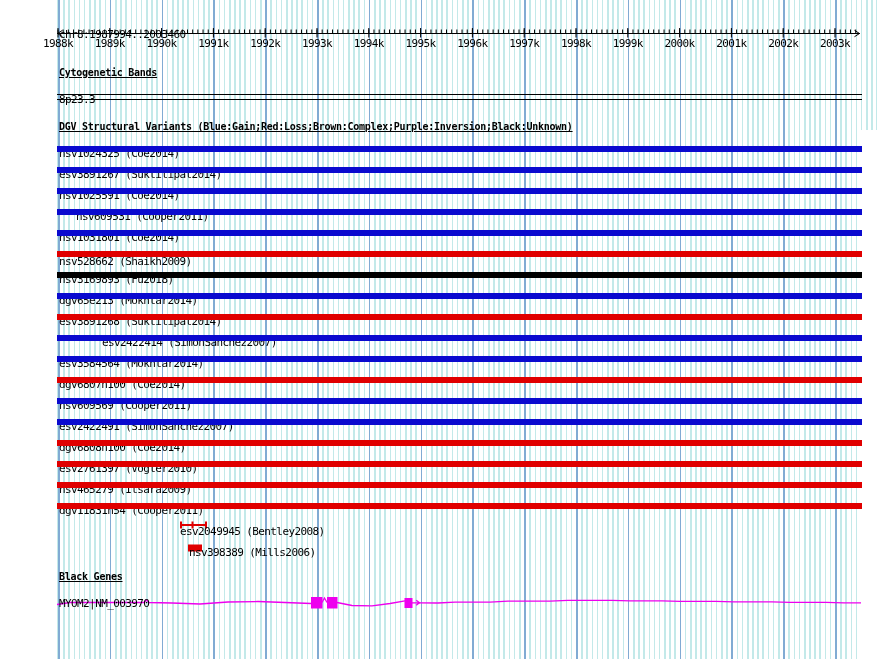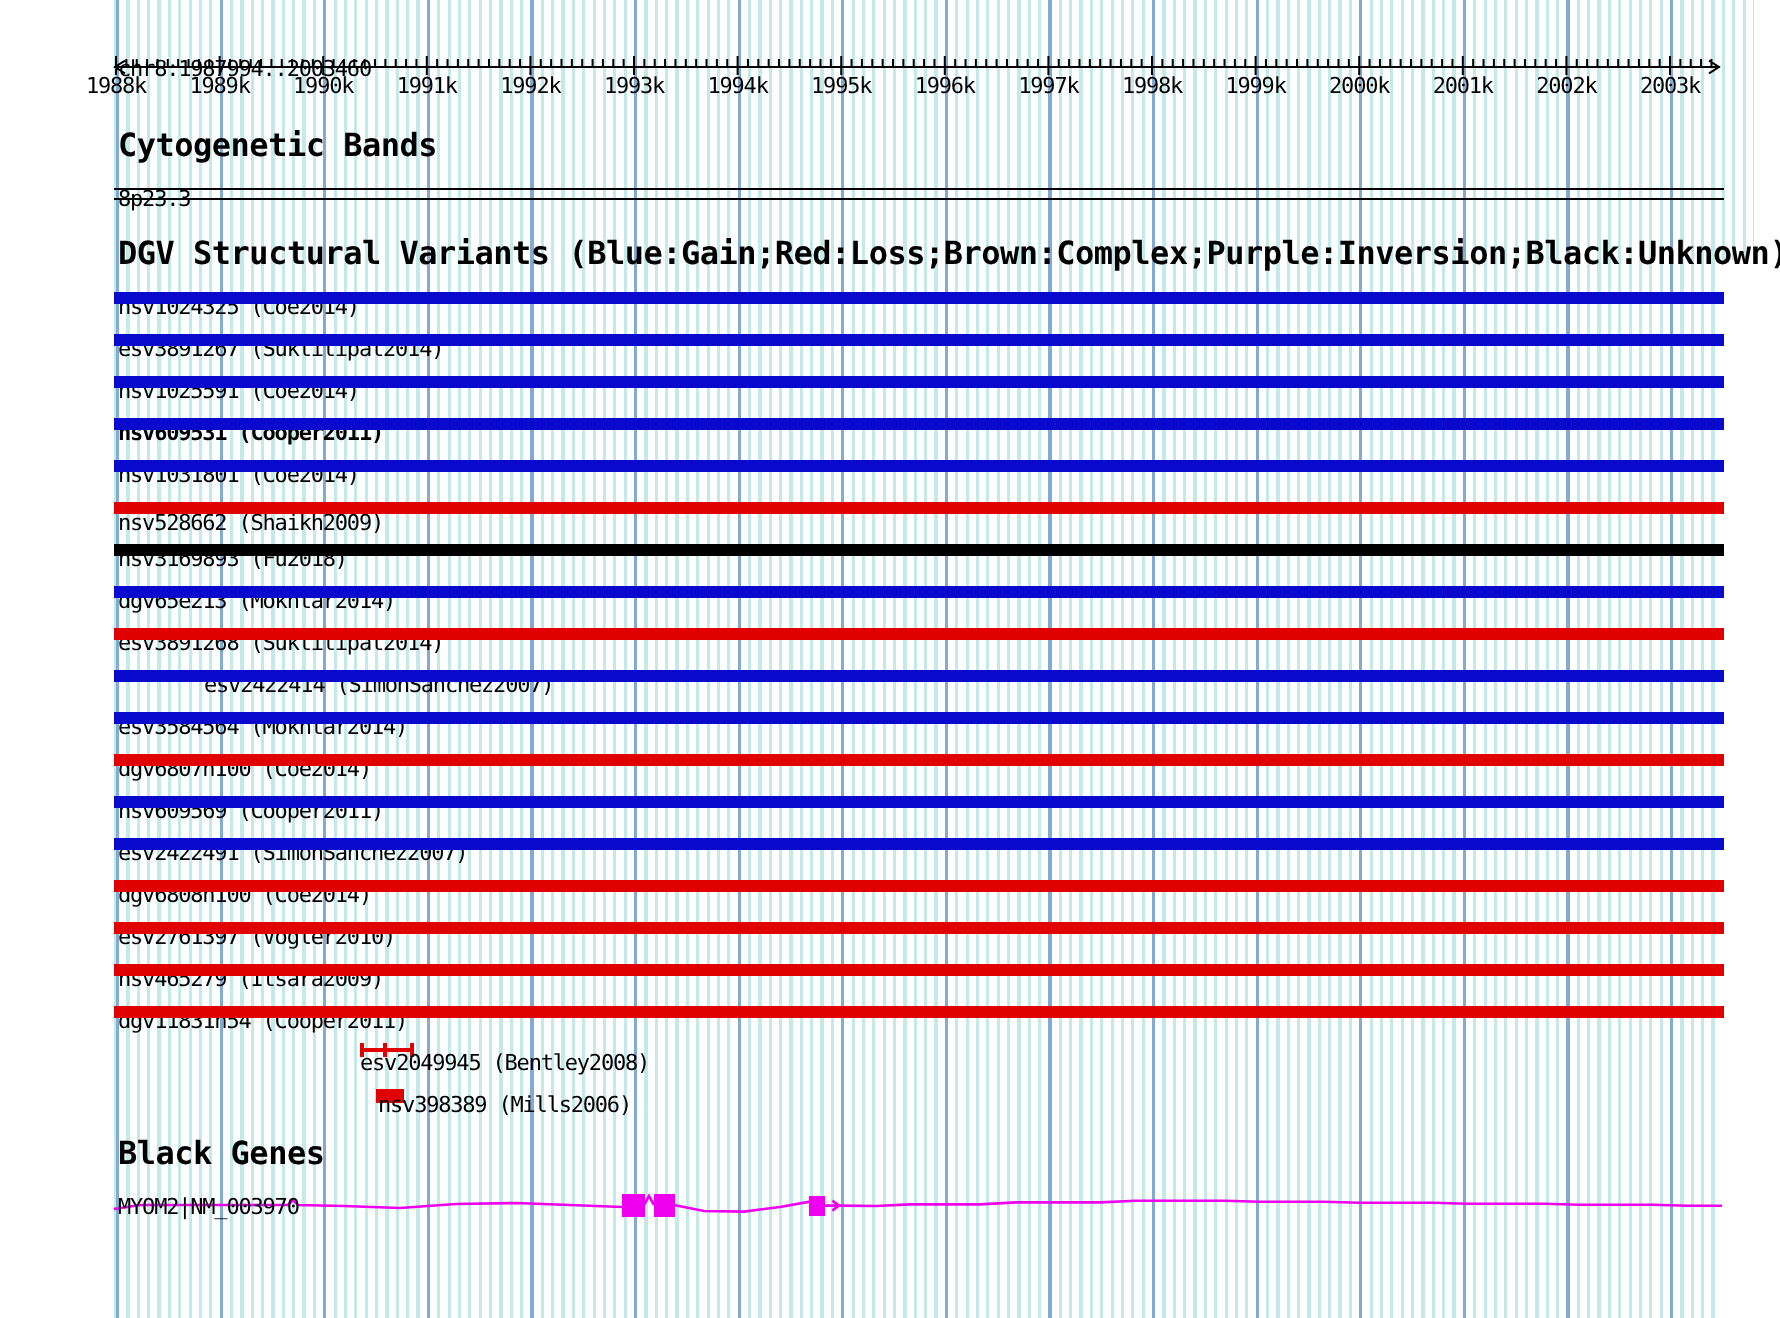--- a/index.html
+++ b/index.html
@@ -13,25 +13,26 @@
   }
   .abs{position:absolute;}
   .lbl{
     font-size:11px;
     letter-spacing:-0.6px;
     line-height:11px;
     white-space:pre;
     margin-top:15px;
   }
   .hdr{
-    font-size:16px;
+    font-size:10px;
     font-weight:bold;
     letter-spacing:-0.25px;
     line-height:11px;
     white-space:pre;
+    text-decoration:underline;
   }
   .stripes{
     position:absolute;
     background-image:
       repeating-linear-gradient(to right,#81abd3 0,#81abd3 1.6px,transparent 1.6px,transparent 51.8px),
       repeating-linear-gradient(to right,#c3e9e9 0,#c3e9e9 1.6px,transparent 1.6px,transparent 5.18px);
     background-position:1px 0;
   }
   .stripes-top{left:57px;top:0;width:820px;height:130px;}
   .stripes-bottom{left:57px;top:130px;width:804px;height:529px;}
@@ -104,21 +105,21 @@
   <div class="abs" id="cytoband-box"></div>
 
   <div class="abs hdr" style="left:59px;top:121px">DGV Structural Variants (Blue:Gain;Red:Loss;Brown:Complex;Purple:Inversion;Black:Unknown)</div>
   <div id="dgv-rows">
       <div class="abs lbl" style="left: 59px; top: 133px;">nsv1024325 (Coe2014)</div>
       <div class="vbar" style="top: 146px; background: rgb(10, 10, 207);"></div>
       <div class="abs lbl" style="left: 59px; top: 154px;">esv3891267 (Suktitipat2014)</div>
       <div class="vbar" style="top: 167px; background: rgb(10, 10, 207);"></div>
       <div class="abs lbl" style="left: 59px; top: 175px;">nsv1025591 (Coe2014)</div>
       <div class="vbar" style="top: 188px; background: rgb(10, 10, 207);"></div>
-      <div class="abs lbl" style="left: 59px; top: 196px; font-weight: bold;">nsv609531 (Cooper2011)</div>
+      <div class="abs lbl" style="left: 76px; top: 196px;">nsv609531 (Cooper2011)</div>
       <div class="vbar" style="top: 209px; background: rgb(10, 10, 207);"></div>
       <div class="abs lbl" style="left: 59px; top: 217px;">nsv1031801 (Coe2014)</div>
       <div class="vbar" style="top: 230px; background: rgb(10, 10, 207);"></div>
       <div class="abs lbl" style="left: 59px; top: 241px;">nsv528662 (Shaikh2009)</div>
       <div class="vbar" style="top: 251px; background: rgb(224, 0, 0);"></div>
       <div class="abs lbl" style="left: 59px; top: 259px;">nsv3169893 (Fu2018)</div>
       <div class="vbar" style="top: 272px; background: rgb(0, 0, 0);"></div>
       <div class="abs lbl" style="left: 59px; top: 280px;">dgv65e213 (Mokhtar2014)</div>
       <div class="vbar" style="top: 293px; background: rgb(10, 10, 207);"></div>
       <div class="abs lbl" style="left: 59px; top: 301px;">esv3891268 (Suktitipat2014)</div>

